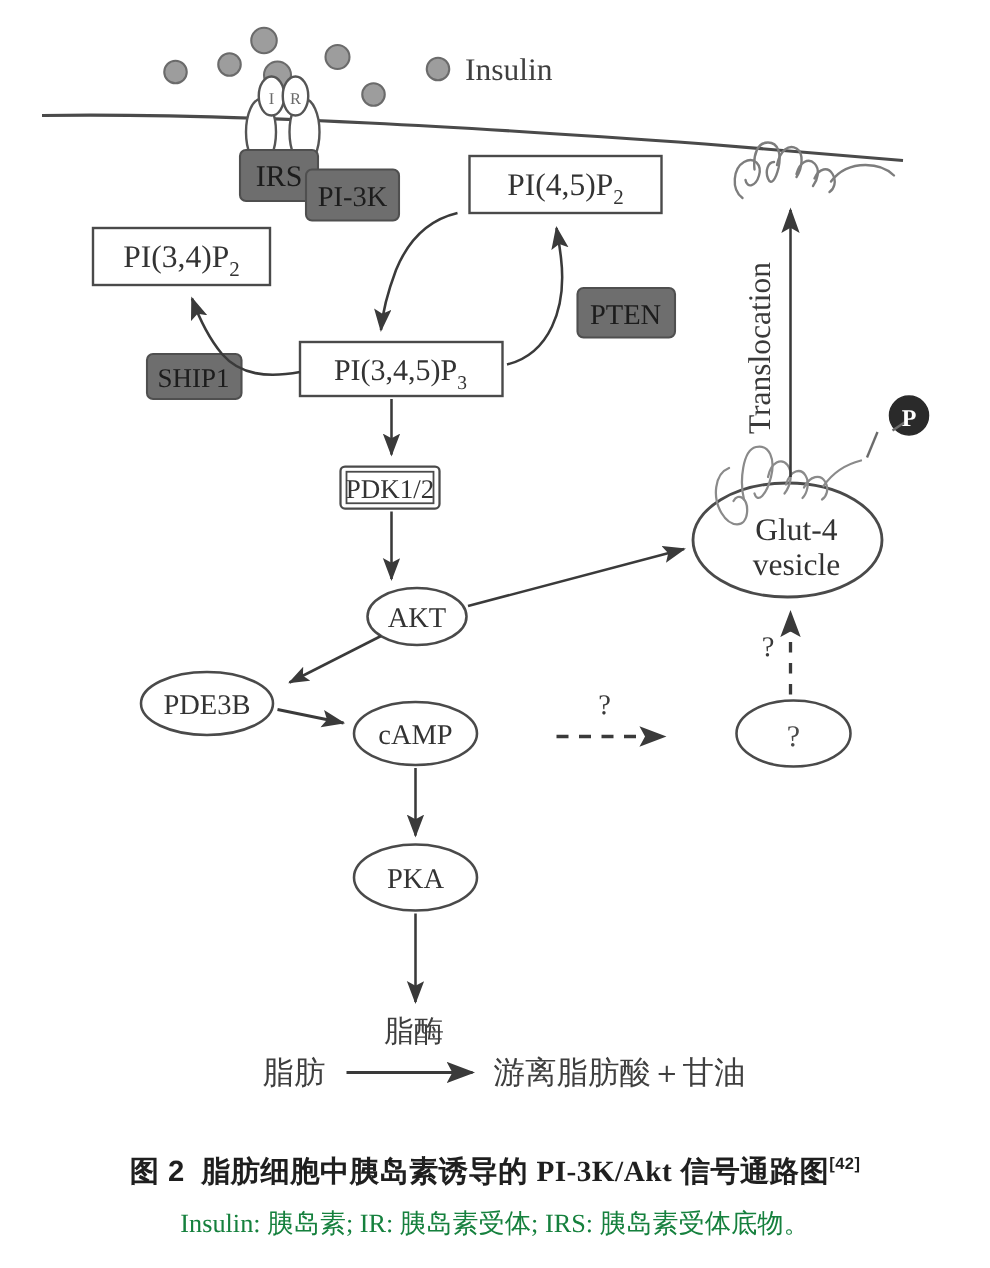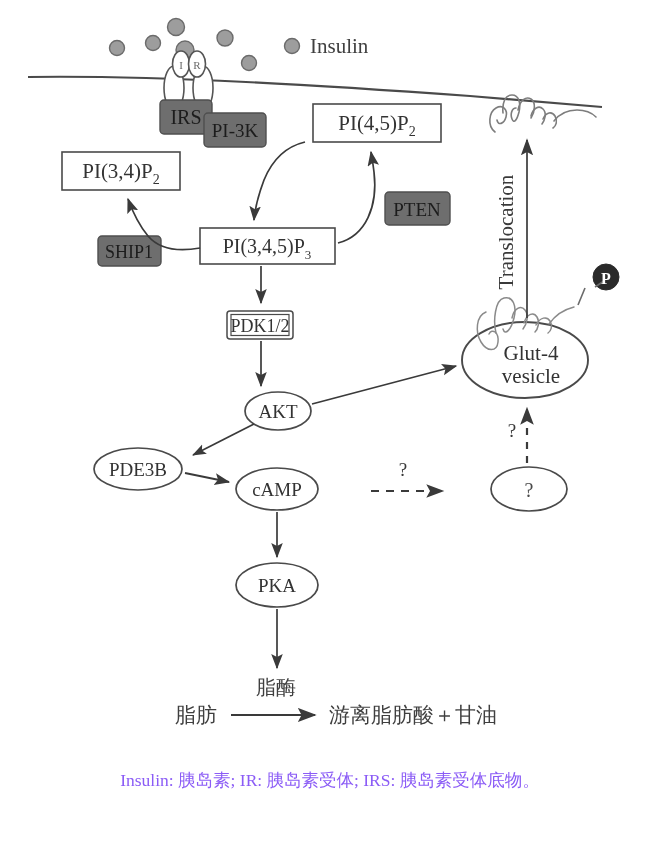--- a/index.html
+++ b/index.html
@@ -26,22 +26,22 @@
     color:#1f1f1f;
     margin-top:22px;
     white-space:nowrap;
   }
   .caption-main .figno{margin-right:11px;}
   .caption-main .latin{font-family:"Liberation Serif", serif;font-weight:bold;}
   .caption-main sup{font-size:11px;vertical-align:super;font-weight:bold;}
   .caption-sub{
     font-family:"Liberation Serif", serif;
     font-size:17.5px;
-    color:#8b5cf6;
-    margin-top:23px;
+    color:#15803d;
+    margin-top:9px;
     white-space:nowrap;
   }
 </style>
 </head>
 <body>
 
 <div id="figure">
 <svg width="660" height="745" viewBox="0 0 660 745" xmlns="http://www.w3.org/2000/svg">
   <defs>
     <marker id="arrowSolid" markerWidth="10" markerHeight="10" refX="8.2" refY="3.4" orient="auto" markerUnits="strokeWidth">
@@ -243,14 +243,17 @@
     <text x="196" y="722" text-anchor="middle" font-family="Liberation Serif, serif" font-size="21" fill="#3f3f3f">脂肪</text>
     <text x="276" y="694" text-anchor="middle" font-family="Liberation Serif, serif" font-size="20" fill="#3f3f3f">脂酶</text>
     <line x1="231" y1="715" x2="315" y2="715" stroke="#3a3a3a" stroke-width="2.1" marker-end="url(#arrowSolid)"></line>
     <text x="413" y="722" text-anchor="middle" font-family="Liberation Serif, serif" font-size="21" fill="#3f3f3f">游离脂肪酸＋甘油</text>
   </g>
 
 </svg>
 </div>
 
 <div class="caption-wrap">
+  <div class="caption-main">
+    <span class="figno">图 2</span><span>脂肪细胞中胰岛素诱导的 </span><span class="latin">PI-3K/Akt</span><span> 信号通路图</span><sup>[42]</sup>
+  </div>
   <div class="caption-sub">Insulin: 胰岛素; IR: 胰岛素受体; IRS: 胰岛素受体底物。</div>
 </div>
 
 </body></html>

